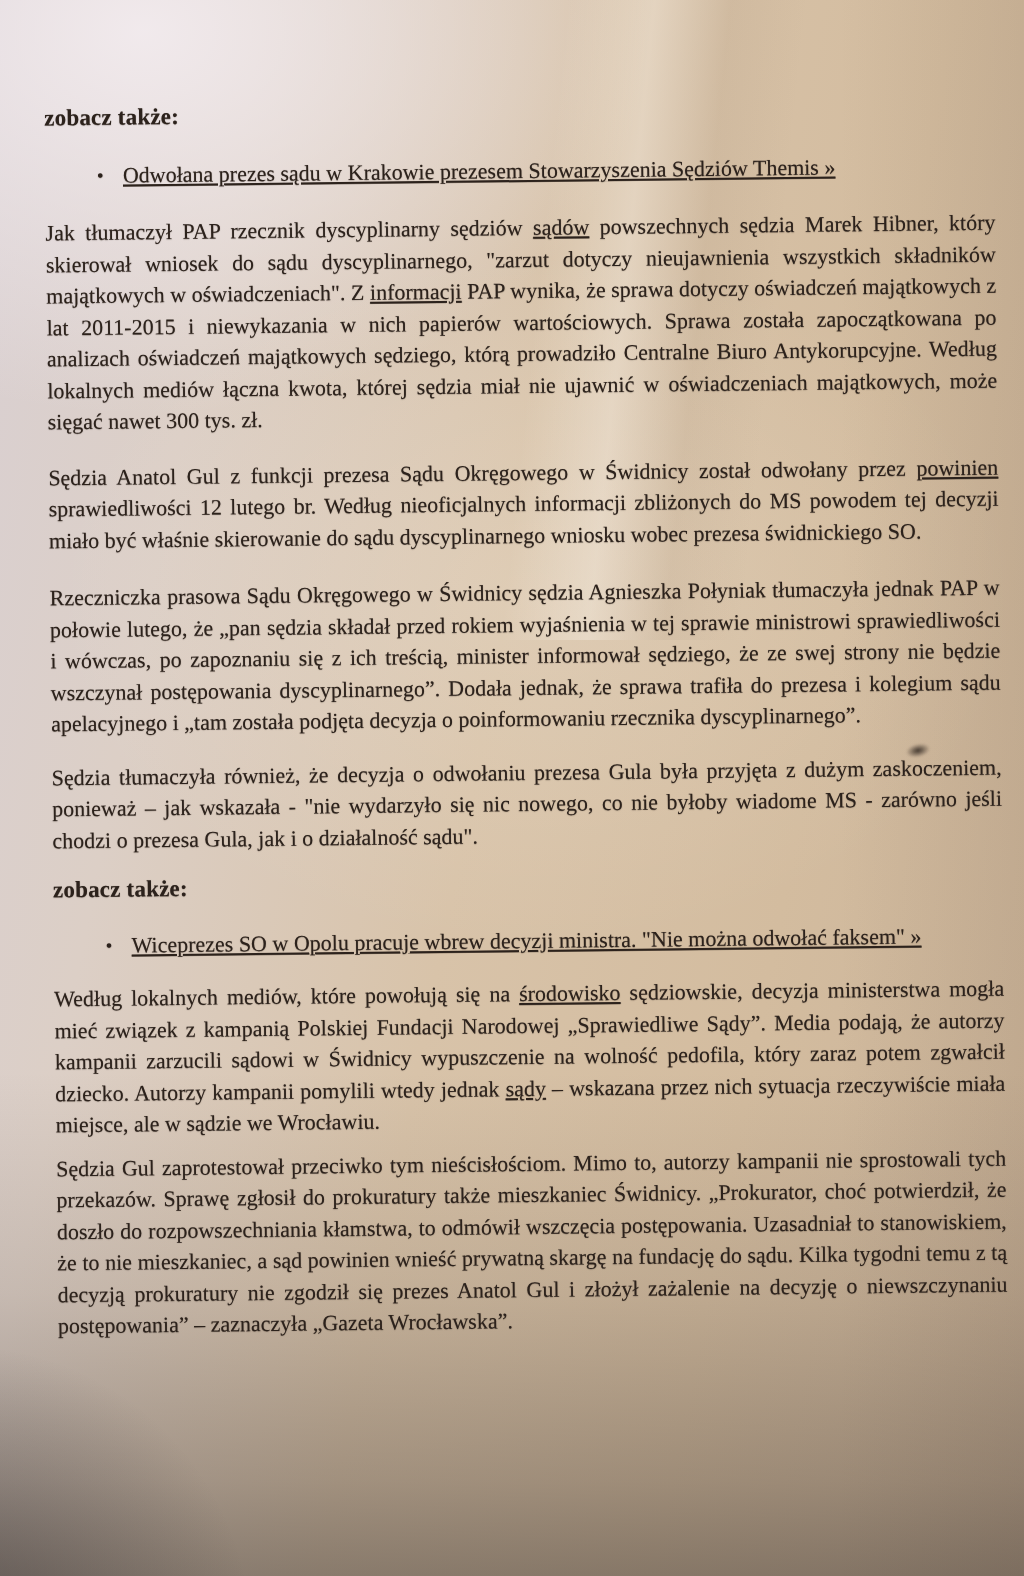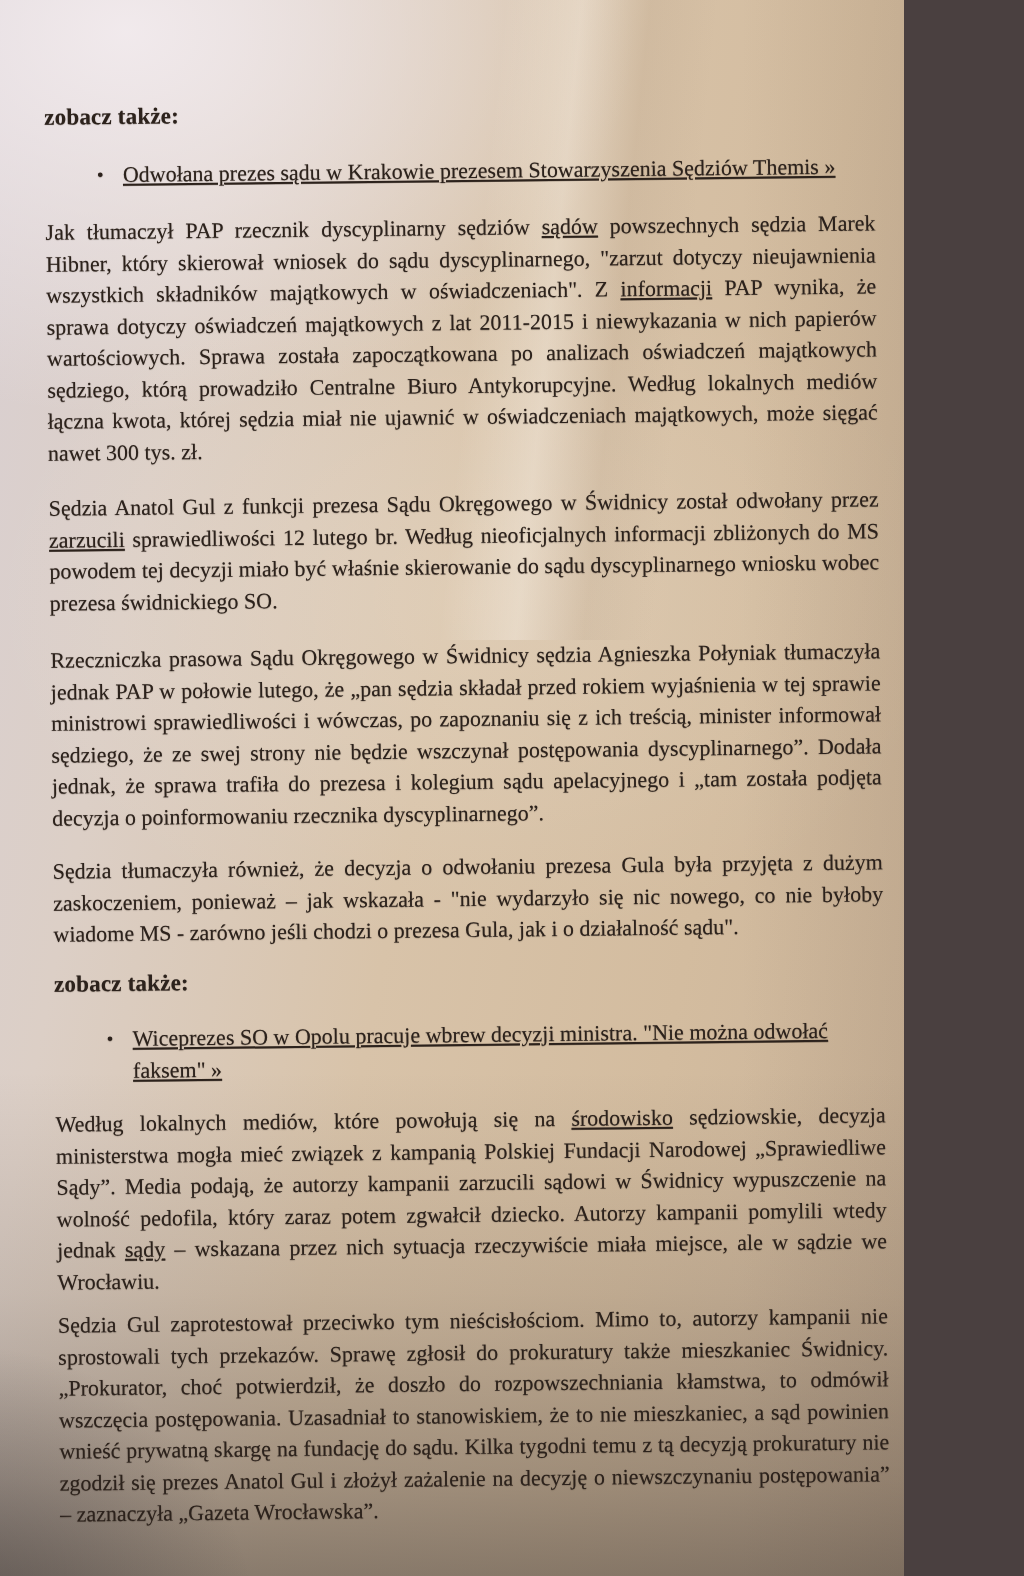--- a/index.html
+++ b/index.html
@@ -3,21 +3,21 @@
 <meta charset="utf-8">
 <style>
   html,body{margin:0;padding:0;}
   body{
     width:1024px;height:1576px;overflow:hidden;
     background:#4a4040;
     font-family:"Liberation Serif","DejaVu Serif",serif;
   }
   
   .photo{
-    position:relative;width:904px;height:1576px;overflow:hidden;
+    position:relative;width:1024px;height:1576px;overflow:hidden;
     background:
       radial-gradient(ellipse 820px 620px at 14% 2%, rgba(242,235,238,.95), rgba(242,235,238,0) 62%),
       linear-gradient(101deg,#d9d0d3 0%,#dccfc6 20%,#d8c3a9 47%,#d3bc9f 72%,#c9b298 100%);
   }
   .overlay{position:absolute;inset:0;pointer-events:none;}
   .ov-bottom{
     background:linear-gradient(to bottom,
       rgba(0,0,0,0) 68%, rgba(84,72,64,.16) 82%,
       rgba(72,62,56,.38) 94%, rgba(64,56,52,.52) 100%);
   }
@@ -76,21 +76,21 @@
 
     <h3 class="doc-heading">zobacz także:</h3>
 
     <div class="bullet-row mt26">
       <span class="bullet-glyph">•</span>
       <span class="bullet-text">Odwołana prezes sądu w Krakowie prezesem Stowarzyszenia Sędziów Themis »</span>
     </div>
 
     <p class="para mt26"><span>Jak tłumaczył PAP rzecznik dyscyplinarny sędziów </span><span class="u">sądów</span><span> powszechnych sędzia Marek Hibner, który skierował wniosek do sądu dyscyplinarnego, "zarzut dotyczy nieujawnienia wszystkich składników majątkowych w oświadczeniach". Z </span><span class="u">informacji</span><span> PAP wynika, że sprawa dotyczy oświadczeń majątkowych z lat 2011-2015 i niewykazania w nich papierów wartościowych. Sprawa została zapoczątkowana po analizach oświadczeń majątkowych sędziego, którą prowadziło Centralne Biuro Antykorupcyjne. Według lokalnych mediów łączna kwota, której sędzia miał nie ujawnić w oświadczeniach majątkowych, może sięgać nawet 300 tys. zł.</span></p>
 
-    <p class="para mt24"><span>Sędzia Anatol Gul z funkcji prezesa Sądu Okręgowego w Świdnicy został odwołany przez </span><span class="u">zarzucili</span><span> sprawiedliwości 12 lutego br. Według nieoficjalnych informacji zbliżonych do MS powodem tej decyzji miało być właśnie skierowanie do sądu dyscyplinarnego wniosku wobec prezesa świdnickiego SO.</span></p>
+    <p class="para mt24"><span>Sędzia Anatol Gul z funkcji prezesa Sądu Okręgowego w Świdnicy został odwołany przez </span><span class="u">powinien</span><span> sprawiedliwości 12 lutego br. Według nieoficjalnych informacji zbliżonych do MS powodem tej decyzji miało być właśnie skierowanie do sądu dyscyplinarnego wniosku wobec prezesa świdnickiego SO.</span></p>
 
     <p class="para mt26"><span>Rzeczniczka prasowa Sądu Okręgowego w Świdnicy sędzia Agnieszka Połyniak tłumaczyła jednak PAP w połowie lutego, że „pan sędzia składał przed rokiem wyjaśnienia w tej sprawie ministrowi sprawiedliwości i wówczas, po zapoznaniu się z ich treścią, minister informował sędziego, że ze swej strony nie będzie wszczynał postępowania dyscyplinarnego”. Dodała jednak, że sprawa trafiła do prezesa i kolegium sądu apelacyjnego i „tam została podjęta decyzja o poinformowaniu rzecznika dyscyplinarnego”.</span></p>
 
     <p class="para mt22"><span>Sędzia tłumaczyła również, że decyzja o odwołaniu prezesa Gula była przyjęta z dużym zaskoczeniem, ponieważ – jak wskazała - "nie wydarzyło się nic nowego, co nie byłoby wiadome MS - zarówno jeśli chodzi o prezesa Gula, jak i o działalność sądu".</span></p>
 
     <h3 class="doc-heading mt18">zobacz także:</h3>
 
     <div class="bullet-row mt24">
       <span class="bullet-glyph">•</span>
       <span class="bullet-text">Wiceprezes SO w Opolu pracuje wbrew decyzji ministra. "Nie można odwołać faksem" »</span>

